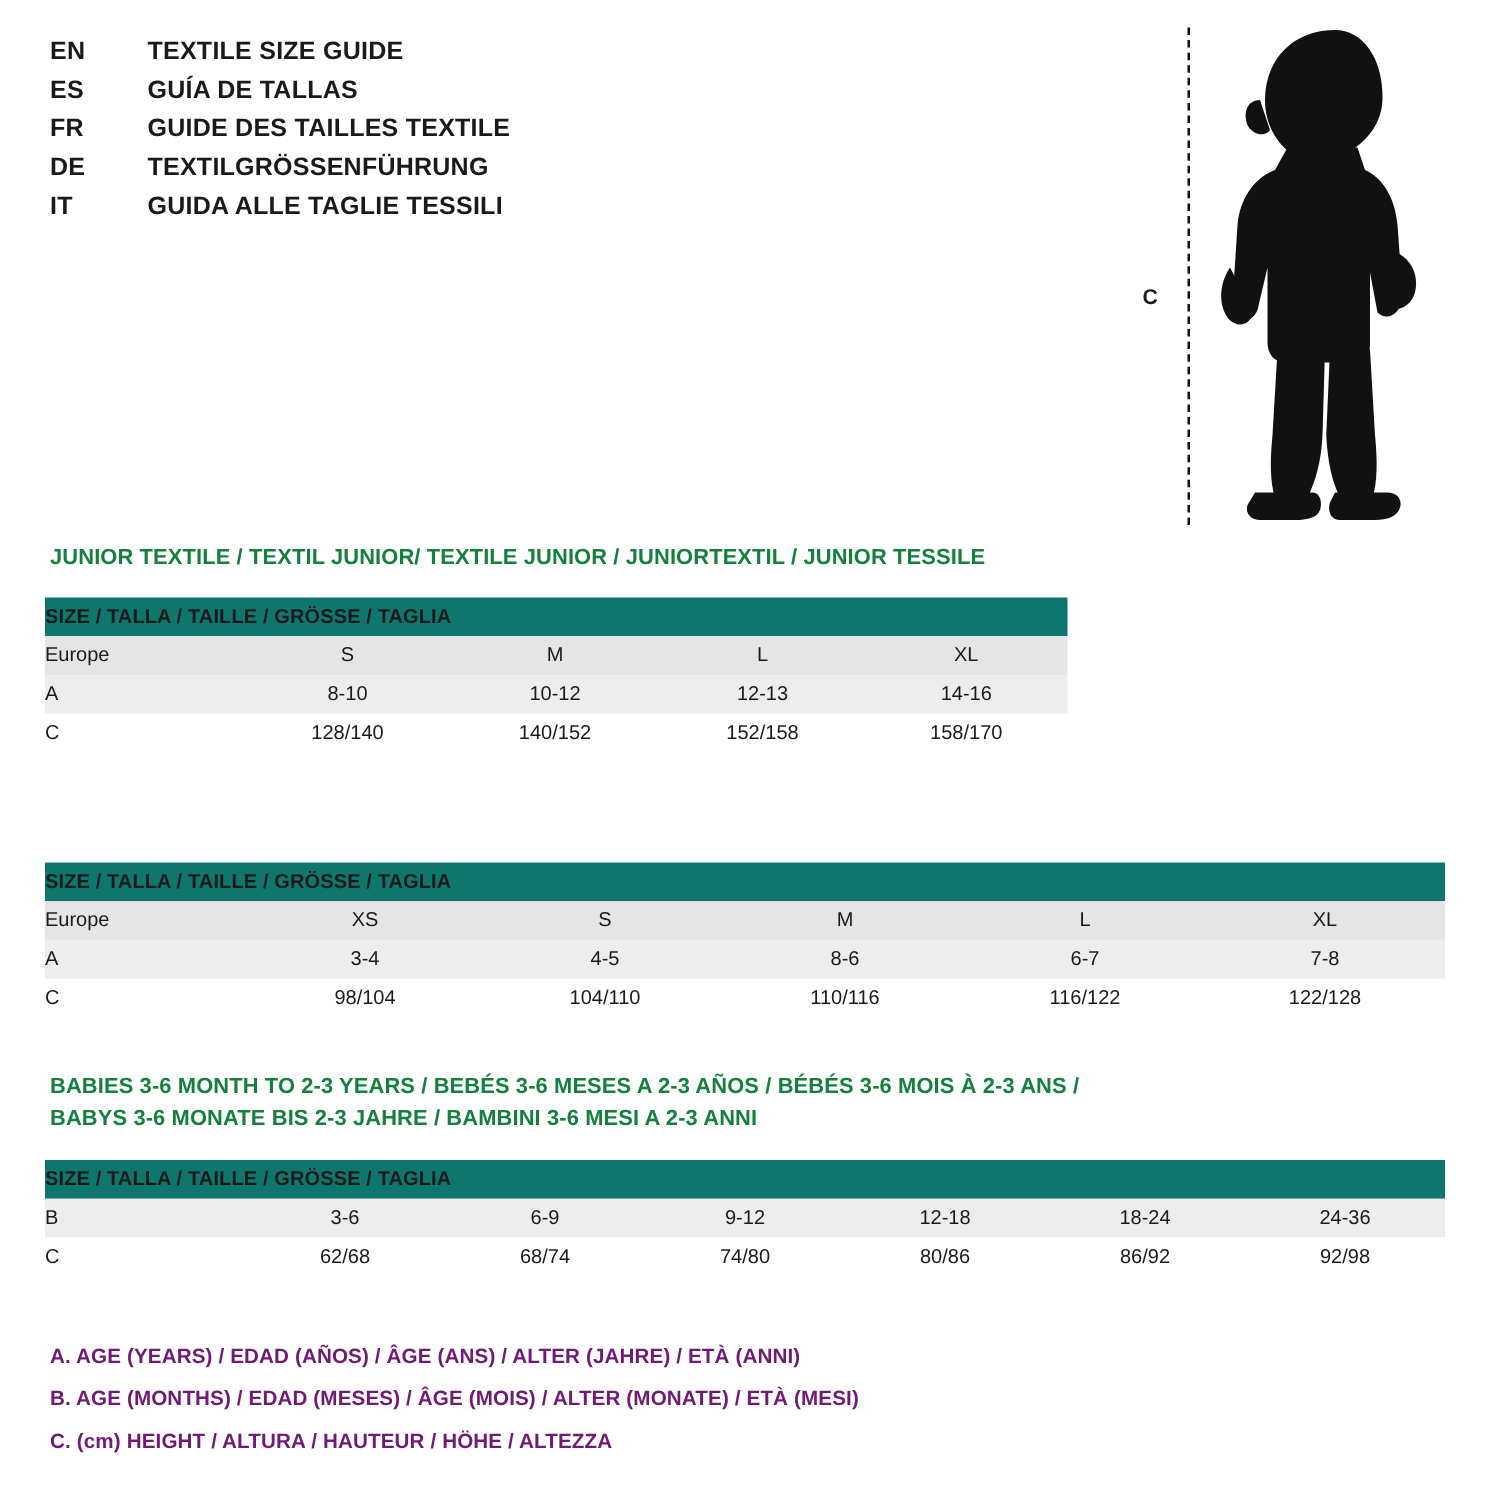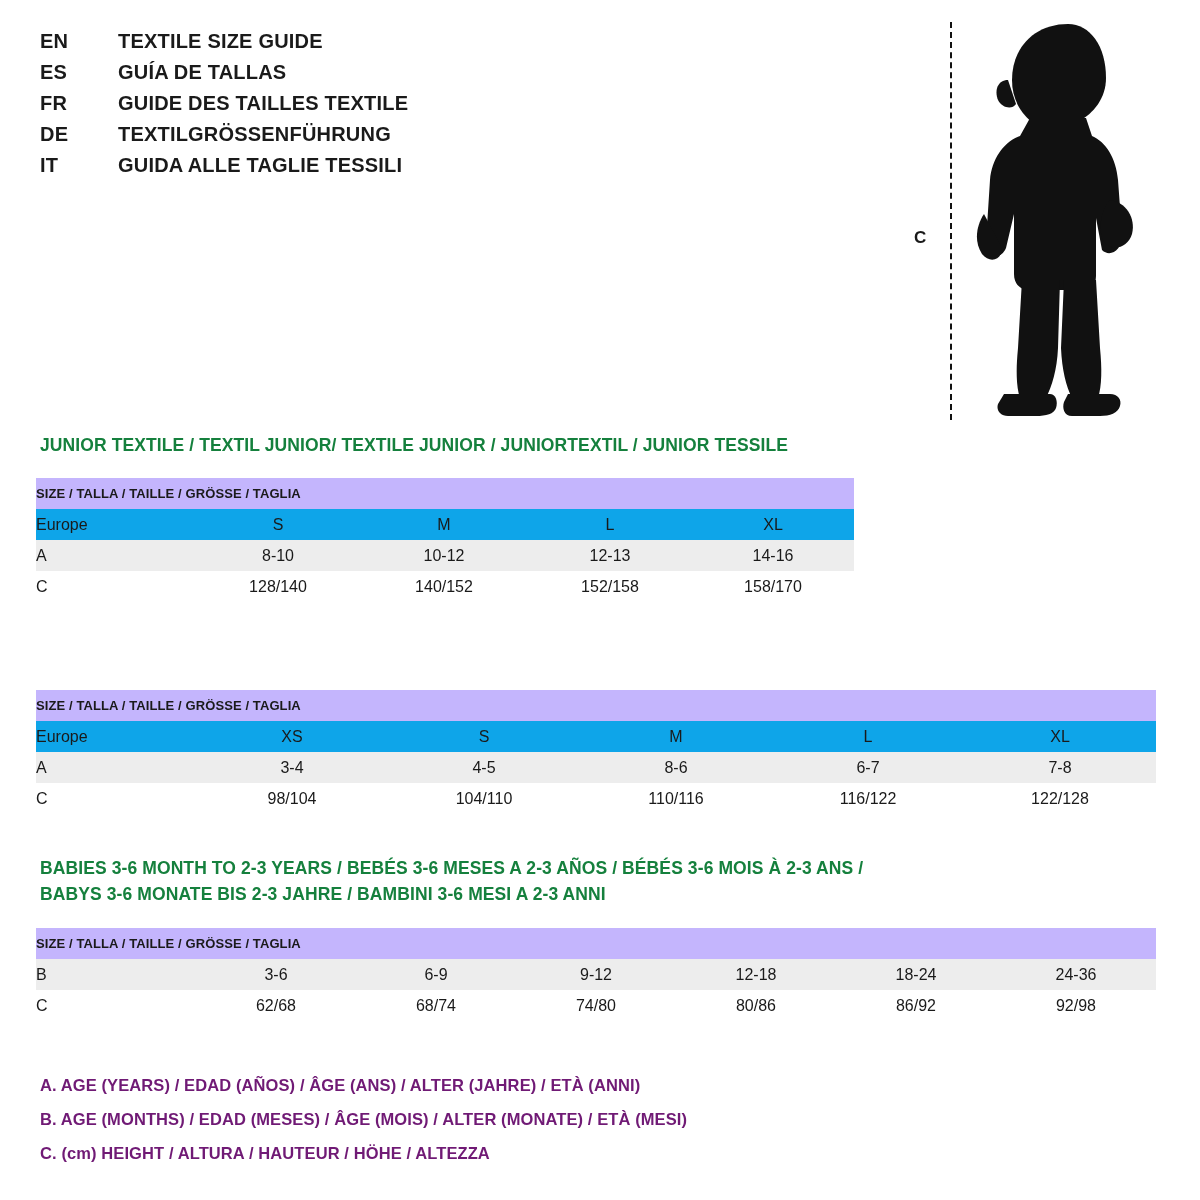--- a/index.html
+++ b/index.html
@@ -97,40 +97,40 @@
     border-collapse: collapse;
     font-size: 16px;
     color: #1a1a1a;
   }
   table.size-table td {
     padding: 0;
     height: 31px;
     vertical-align: middle;
   }
   .hdr-band td {
-    background: #c4b5fd;
-    font-weight: 700;
-    font-size: 13px;
+    background: #0f766e;
+    font-weight: 700;
+    font-size: 16px;
     letter-spacing: 0.1px;
     padding-left: 8px;
     text-transform: uppercase;
   }
   .row-label {
     padding-left: 8px;
     text-align: left;
     font-weight: 400;
   }
   .row-alt td {
     background: #ededed;
   }
   .row-plain td {
     background: #ffffff;
   }
   .row-europe td {
-    background: #0ea5e9;
+    background: #e5e5e5;
     font-weight: 400;
   }
   .cell-val {
     text-align: center;
     font-weight: 400;
   }
   .cell-size {
     text-align: center;
     font-weight: 400;
   }

